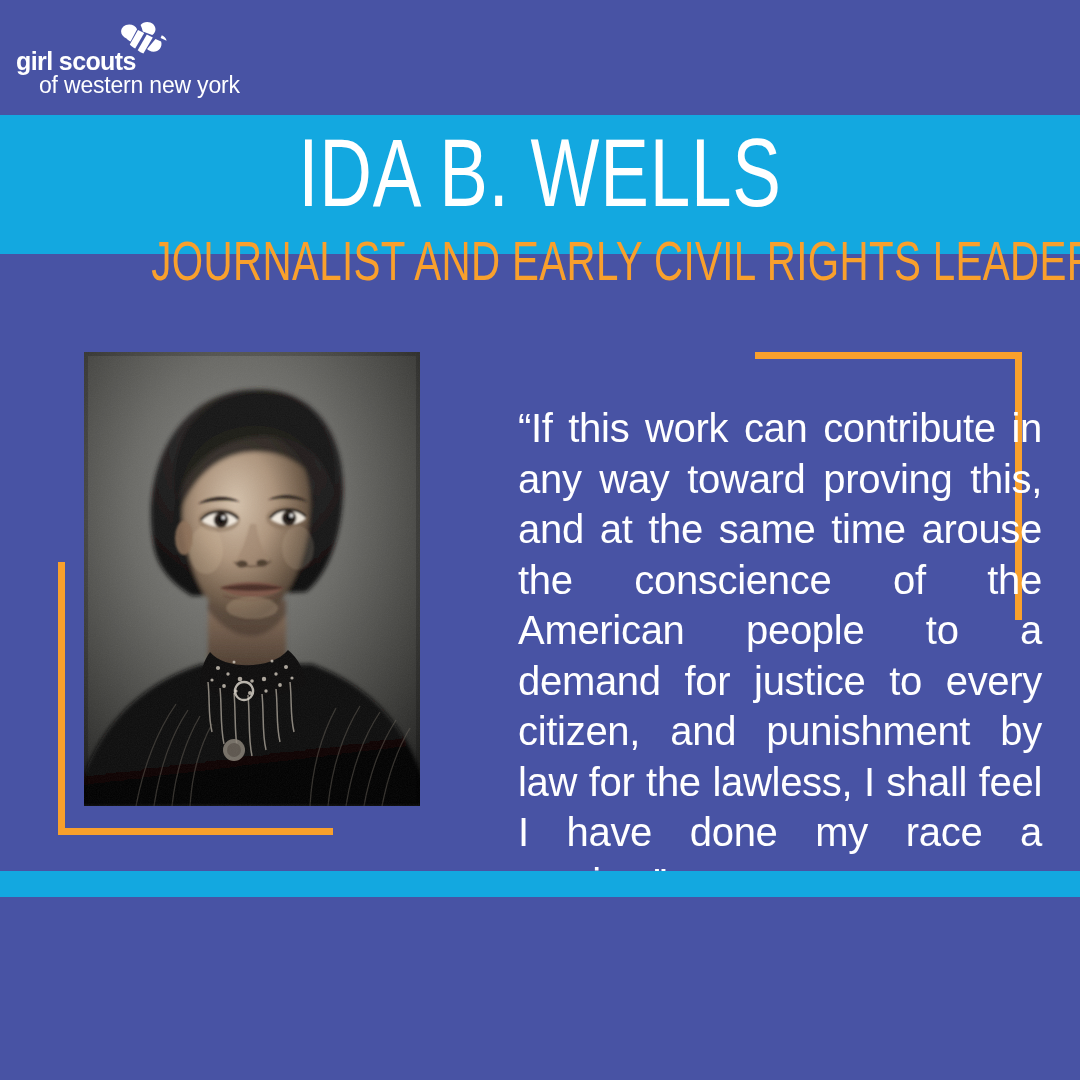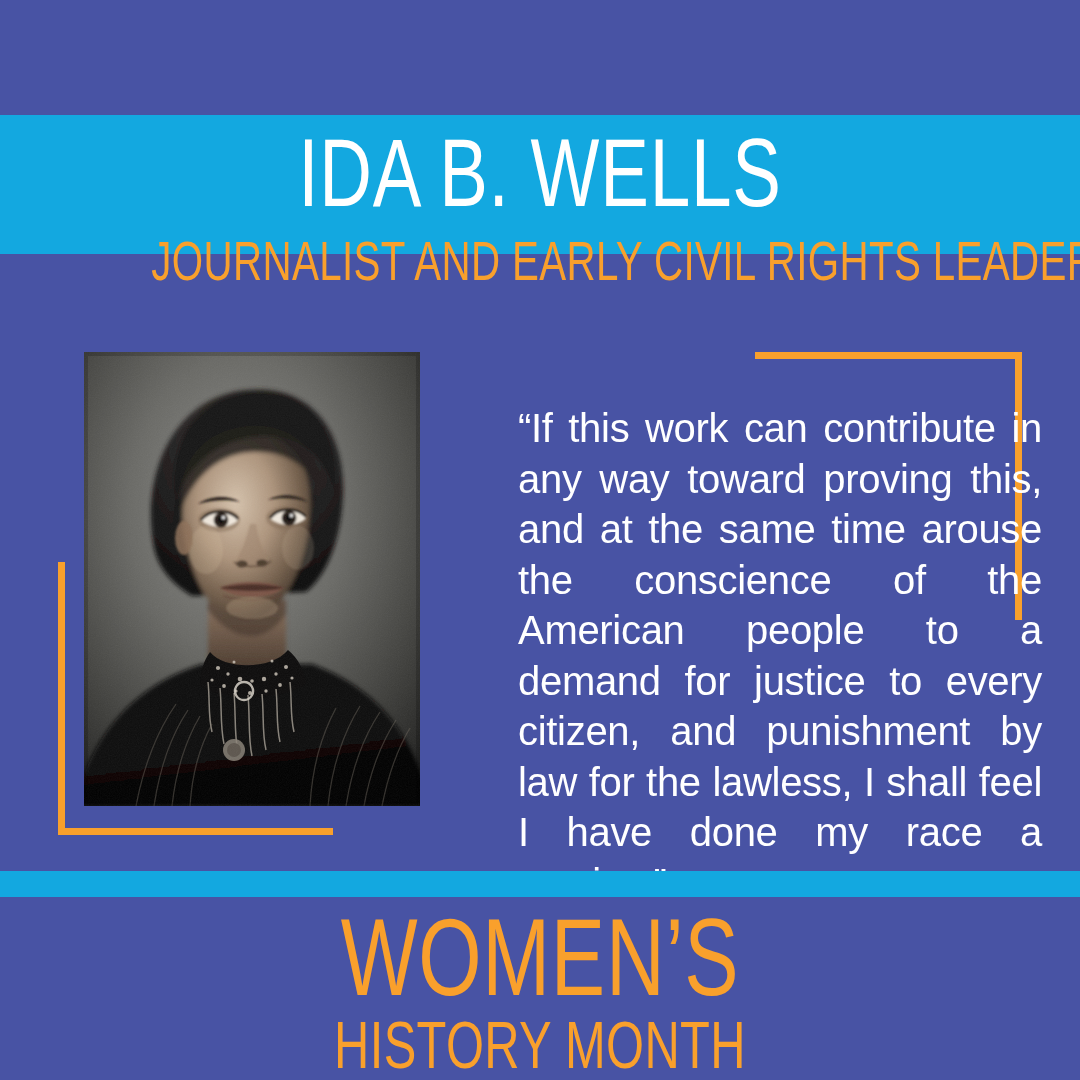--- a/index.html
+++ b/index.html
@@ -213,20 +213,40 @@
     transform: scaleX(0.74);
     transform-origin: center top;
     white-space: nowrap;
   }
 </style>
 </head>
 <body>
 
 <div id="poster">
 
+  <div id="header">
+    <div id="logo">
+
+      <span id="logo-trefoil">
+        <svg width="52" height="40" viewBox="0 0 52 40" xmlns="http://www.w3.org/2000/svg">
+          <g fill="#ffffff">
+            <path d="M10.5 16.5c-3.2-1.4-5.4-4.0-5.4-7.0C5.1 5.6 8.6 2.4 13.2 2.4c3.6 0 6.7 2.0 7.9 4.8L14.6 19.4c-1.4-0.6-2.9-1.5-4.1-2.9z"></path>
+            <path d="M24.6 3.0c1.5-1.8 3.9-3.0 6.6-3.0 4.6 0 8.3 3.2 8.3 7.2 0 2.4-1.3 4.5-3.3 5.8L26.8 9.6c-0.6-2.6-1.3-4.8-2.2-6.6z"></path>
+            <path d="M22.0 8.0l6.2 3.0-9.0 15.4c-2.0-1.0-3.9-2.4-5.4-4.0L22.0 8.0z"></path>
+            <path d="M30.8 12.6l6.0 2.8-9.4 16.2c-2.0-0.8-4.0-2.0-5.7-3.4L30.8 12.6z"></path>
+            <path d="M39.5 17.0l5.6 2.6c0.8 2.4 0.4 5.0-1.2 7.1-2.4 3.2-7.1 4.0-10.7 1.9-0.8-0.5-1.5-1.0-2.1-1.7L39.5 17.0z"></path>
+            <path d="M45.8 13.2c2.6 1.1 4.4 3.2 4.8 5.6l-6.0-2.8 1.2-2.8z"></path>
+          </g>
+        </svg>
+      </span>
+
+      <span id="logo-line1">girl scouts</span>
+      <span id="logo-line2">of western new york</span>
+    </div>
+  </div>
 
   <div id="title-banner">
     <div id="title-name">IDA B. WELLS</div>
     <div id="title-subtitle">JOURNALIST AND EARLY CIVIL RIGHTS LEADER</div>
   </div>
 
   <div id="body-area"></div>
 
   <div id="bracket-tr"></div>
   <div id="bracket-bl"></div>
@@ -384,18 +404,14 @@
       <rect width="336" height="454" fill="url(#bgGrad)" opacity="0"></rect>
       <rect width="336" height="454" filter="url(#grain)" opacity="0.5"></rect>
       <rect width="336" height="454" fill="none" stroke="#000000" stroke-opacity="0.18" stroke-width="8"></rect>
     </svg>
   </div>
 
   <blockquote id="quote">“If this work can contribute in any way toward proving this, and at the same time arouse the conscience of the American people to a demand for justice to every citizen, and punishment by law for the lawless, I shall feel I have done my race a service.”</blockquote>
 
   <div id="divider"></div>
 
-  <div id="footer">
-    <div id="footer-line1">WOMEN’S</div>
-    <div id="footer-line2">HISTORY MONTH</div>
-  </div>
 
 </div>
 
 </body></html>

